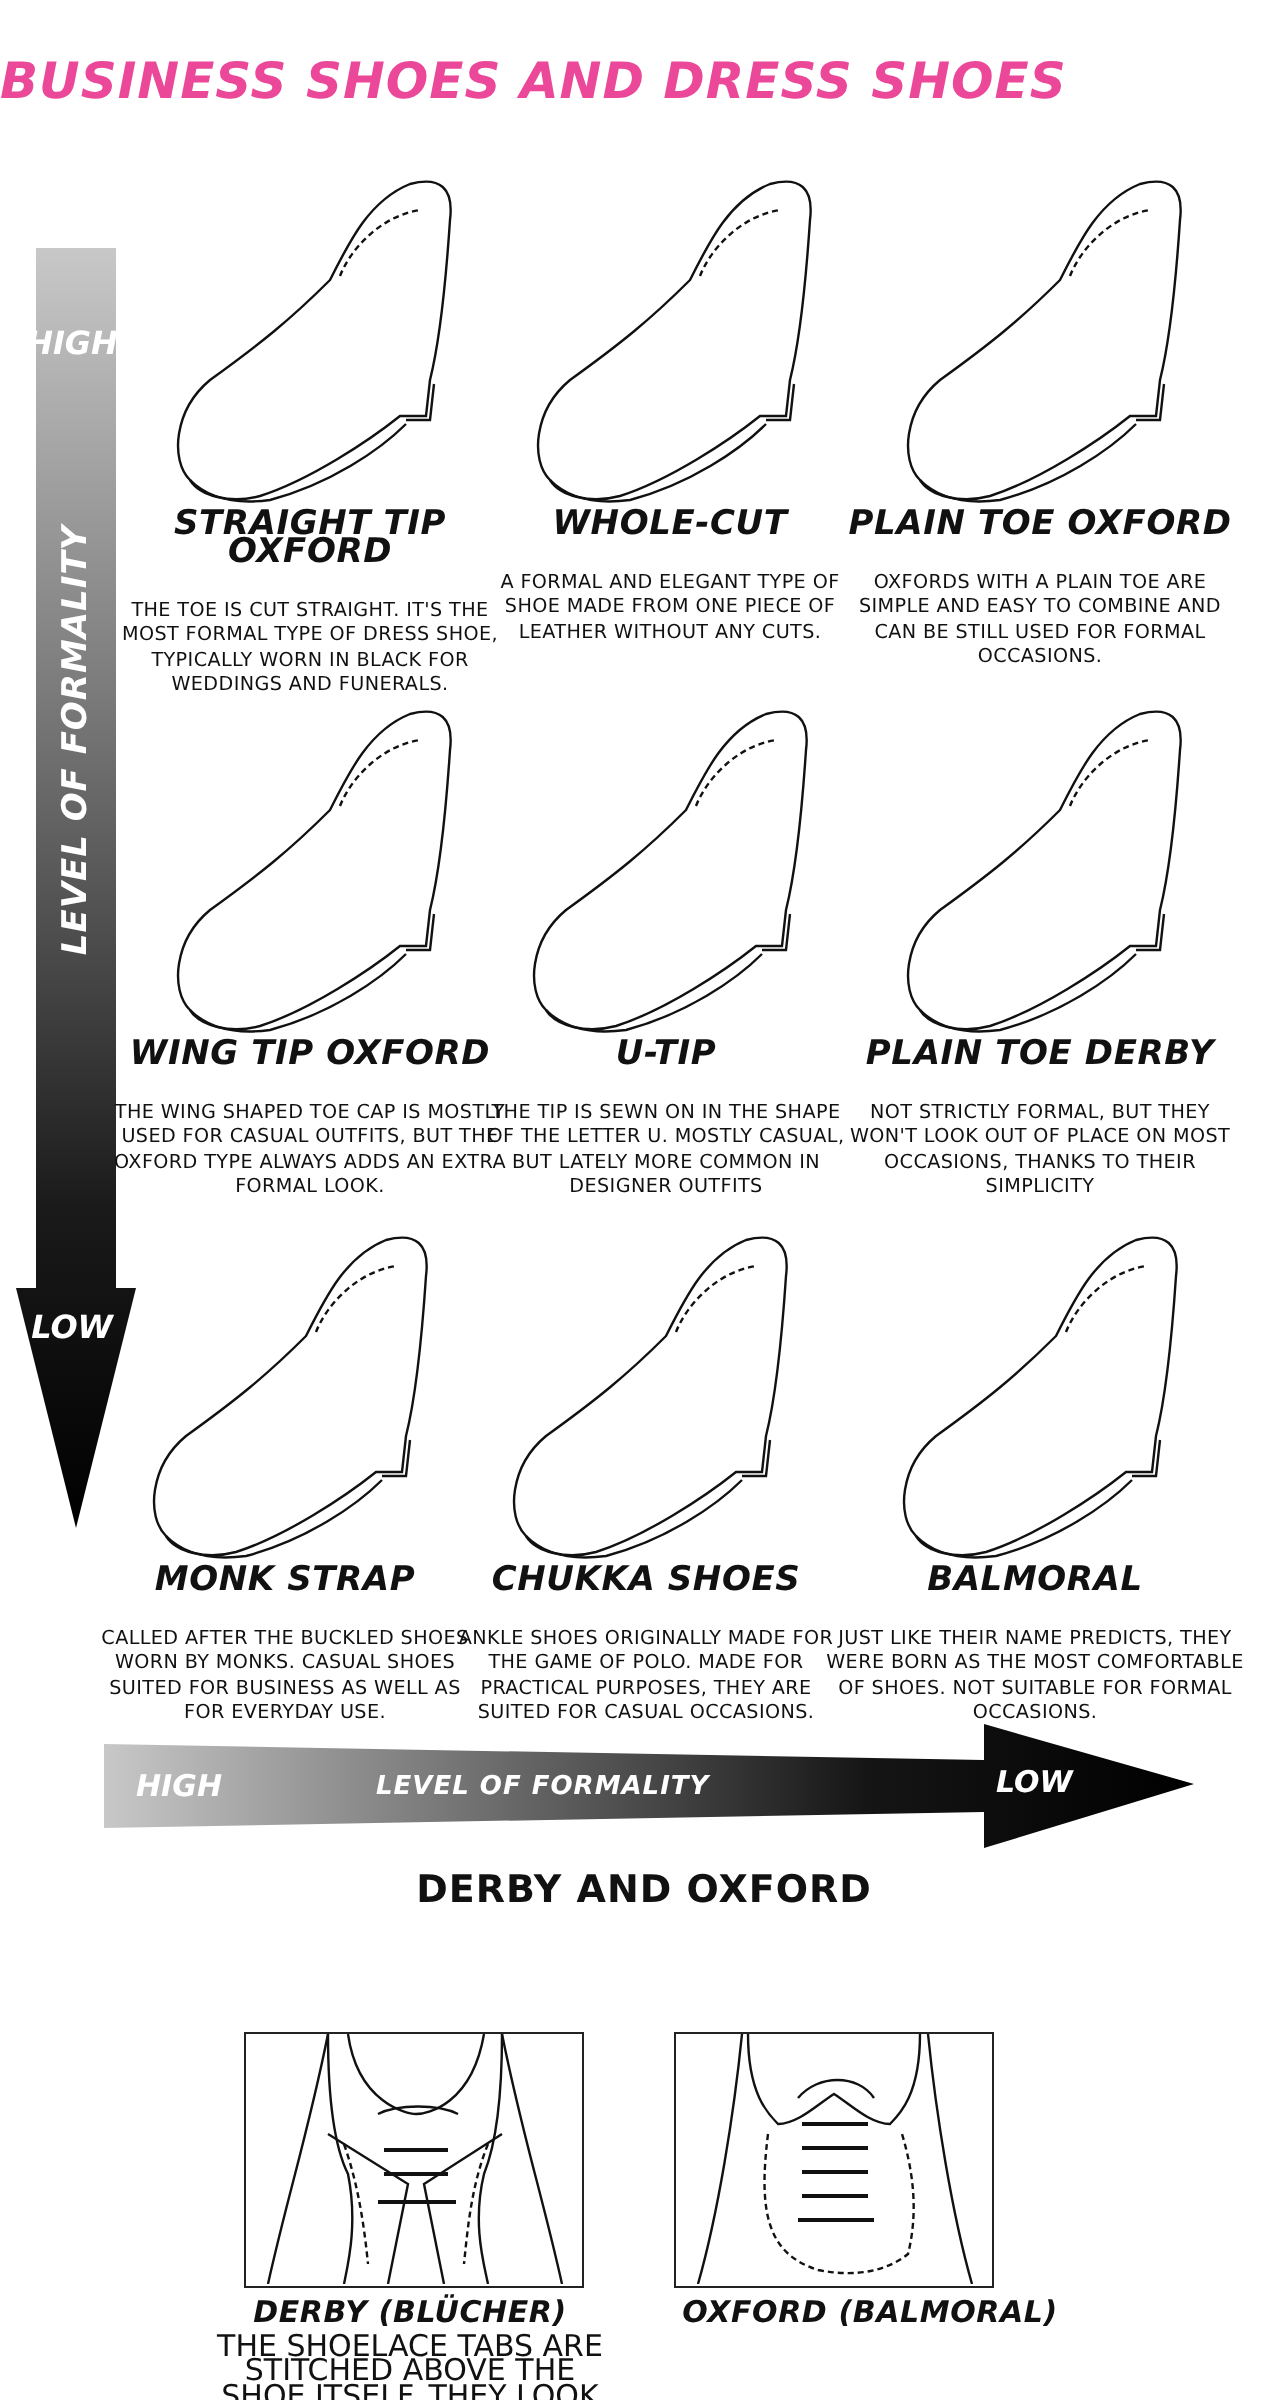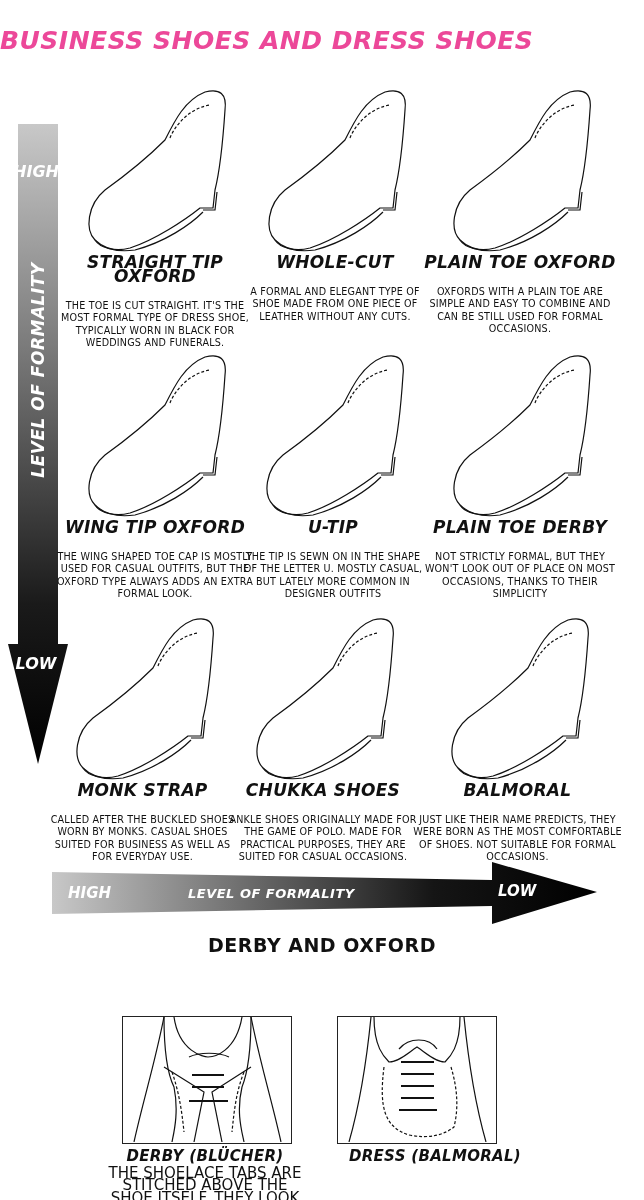--- a/index.html
+++ b/index.html
@@ -216,14 +216,14 @@
 <div class="detail" style="left:315px; top:968px; width:240px;">
   <div class="detail-box" style="margin-left:22px; width:160px; height:128px;">
     <svg width="157" height="125" viewBox="0 0 157 125" fill="none" stroke="#111" stroke-width="1.2">
       <path d="M35 0 C35 30 45 40 50 45 C60 45 70 35 78 30 C86 35 96 45 106 45 C111 40 121 30 121 0"></path>
       <path d="M60 32 C70 20 90 20 98 32"></path>
       <path d="M45 50 C40 90 45 110 70 118 C90 122 105 118 115 110 C120 90 118 70 112 50" stroke-dasharray="3 2"></path>
       <path d="M62 45 L95 45 M62 57 L95 57 M62 69 L95 69 M62 81 L95 81 M60 93 L98 93" stroke-width="2"></path>
       <path d="M10 125 C20 90 28 40 32 0 M147 125 C137 90 129 40 125 0"></path>
     </svg>
   </div>
-  <div class="detail-name">DRESS (BALMORAL)</div>
+  <div class="detail-name">OXFORD (BALMORAL)</div>
 </div>
 
 </body></html>

